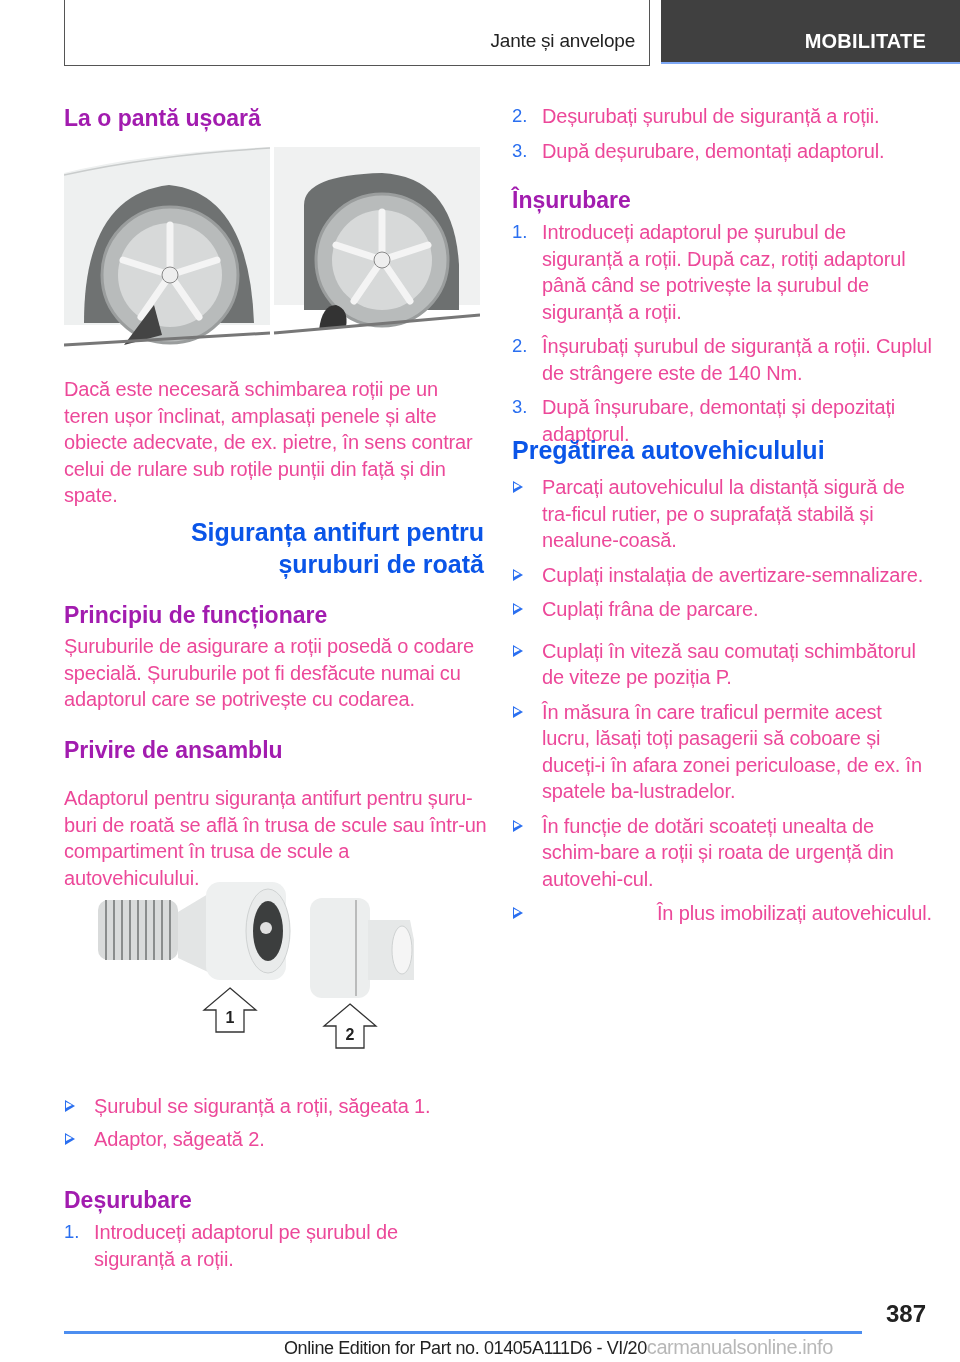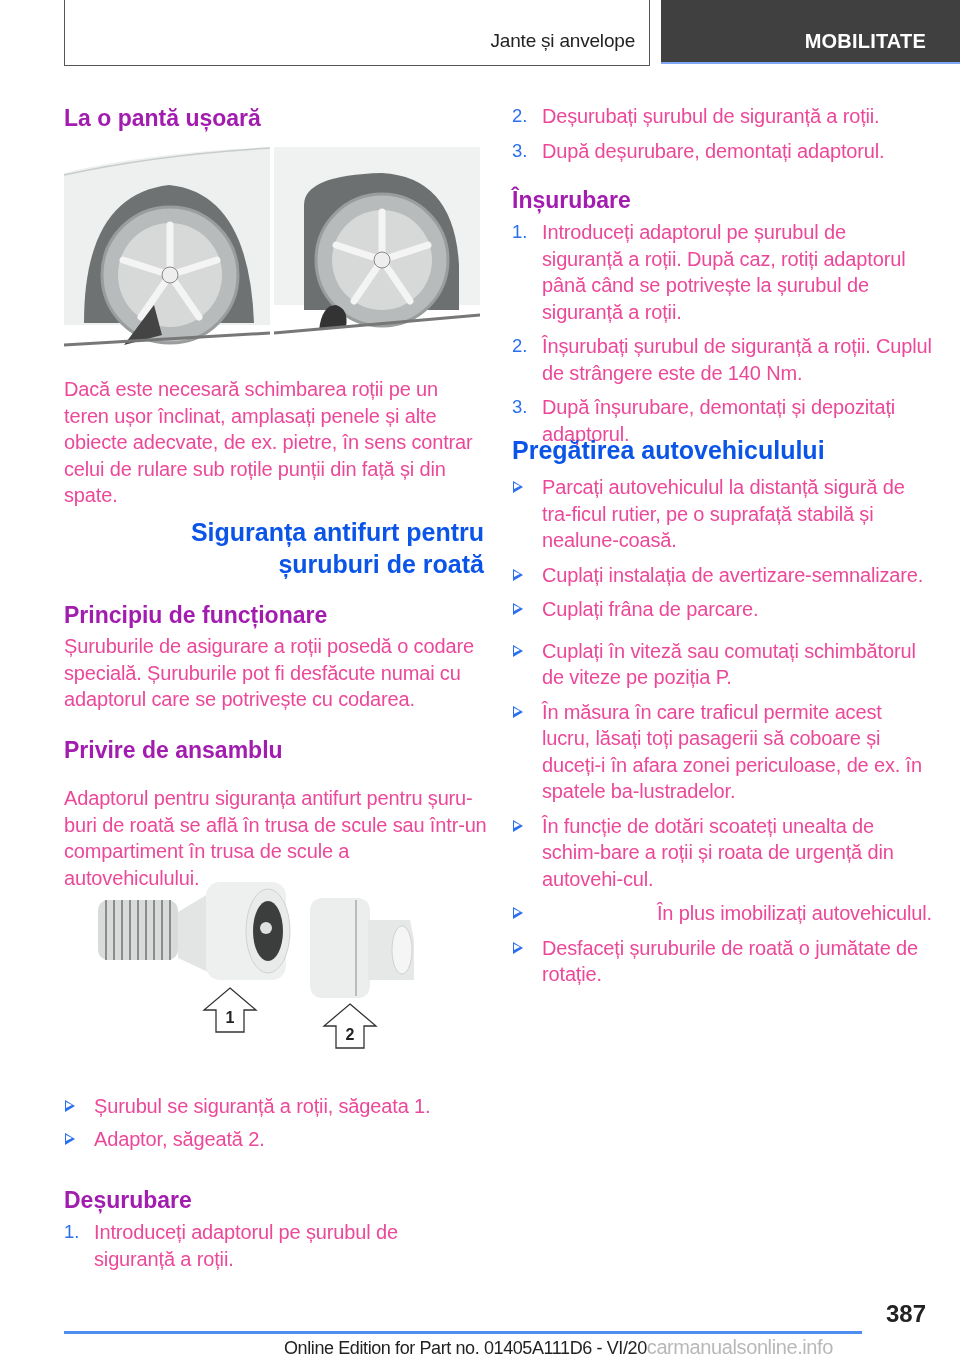--- a/index.html
+++ b/index.html
@@ -237,23 +237,19 @@
     <span class="li-text">În măsura în care traficul permite acest lucru, lăsați toți pasagerii să coboare și duceți-i în afara zonei periculoase, de ex. în spatele ba-lustradelor.</span>
   </li>
   <li class="li" style="margin-bottom:8px;">
     <span class="li-bullet"></span>
     <span class="li-text">În funcție de dotări scoateți unealta de schim-bare a roții și roata de urgență din autovehi-cul.</span>
   </li>
   <li class="li" style="margin-bottom:8px;text-align:right;">
     <span class="li-bullet"></span>
     <span class="li-text">În plus imobilizați autovehiculul.</span>
   </li>
-  <li class="li">
-    <span class="li-bullet"></span>
-    <span class="li-text">Desfaceți șuruburile de roată o jumătate de rotație.</span>
-  </li>
 </ul>
 
 <div class="page-num">387</div>
 <div class="footer-rule"></div>
 <div class="footer-text">
   <span>Online Edition for Part no. 01405A111D6 - VI/20</span><span class="wm">carmanualsonline.info</span>
 </div>
 
 </body></html>

